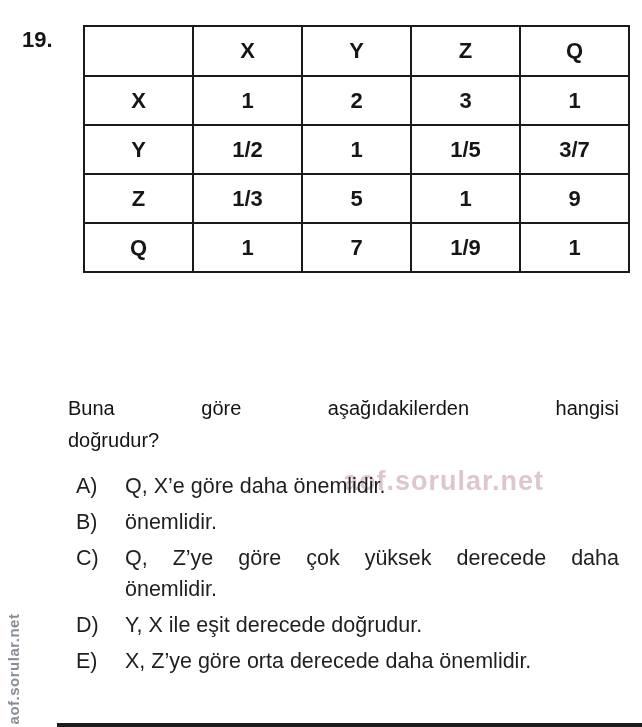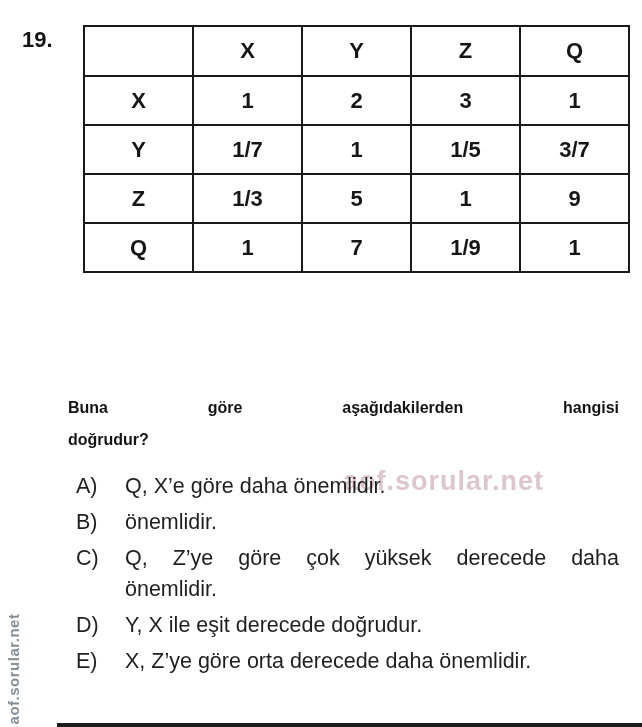--- a/index.html
+++ b/index.html
@@ -17,22 +17,22 @@
   table.matrix td{
     border:2px solid #1a1a1a;width:107px;height:47px;text-align:center;vertical-align:middle;
     font-size:22px;font-weight:bold;color:#161616;padding:0;
   }
   table.matrix tr.hdr td{height:48px;}
   .para{
     position:absolute;left:68px;top:278px;width:551px;font-size:21.5px;line-height:31px;
     color:#1f1f1f;z-index:2;
   }
   .prompt{
-    position:absolute;left:68px;top:392px;width:551px;font-size:16px;line-height:32px;
-    font-weight:bold;color:#141414;z-index:2;
+    position:absolute;left:68px;top:392px;width:551px;font-size:20px;line-height:32px;
+    font-weight:normal;color:#141414;z-index:2;
   }
   .jline{text-align:justify;text-align-last:justify;}
   .lline{text-align:left;}
   .options{
     position:absolute;left:76px;top:471px;width:543px;z-index:2;
   }
   .option{
     display:flex;flex-direction:row;align-items:flex-start;margin-bottom:5px;
     font-size:21.5px;line-height:31px;color:#1f1f1f;
   }
@@ -71,21 +71,21 @@
         </tr>
         <tr>
           <td>X</td>
           <td>1</td>
           <td>2</td>
           <td>3</td>
           <td>1</td>
         </tr>
         <tr>
           <td>Y</td>
-          <td>1/7</td>
+          <td>1/2</td>
           <td>1</td>
           <td>1/5</td>
           <td>3/7</td>
         </tr>
         <tr>
           <td>Z</td>
           <td>1/3</td>
           <td>5</td>
           <td>1</td>
           <td>9</td>

